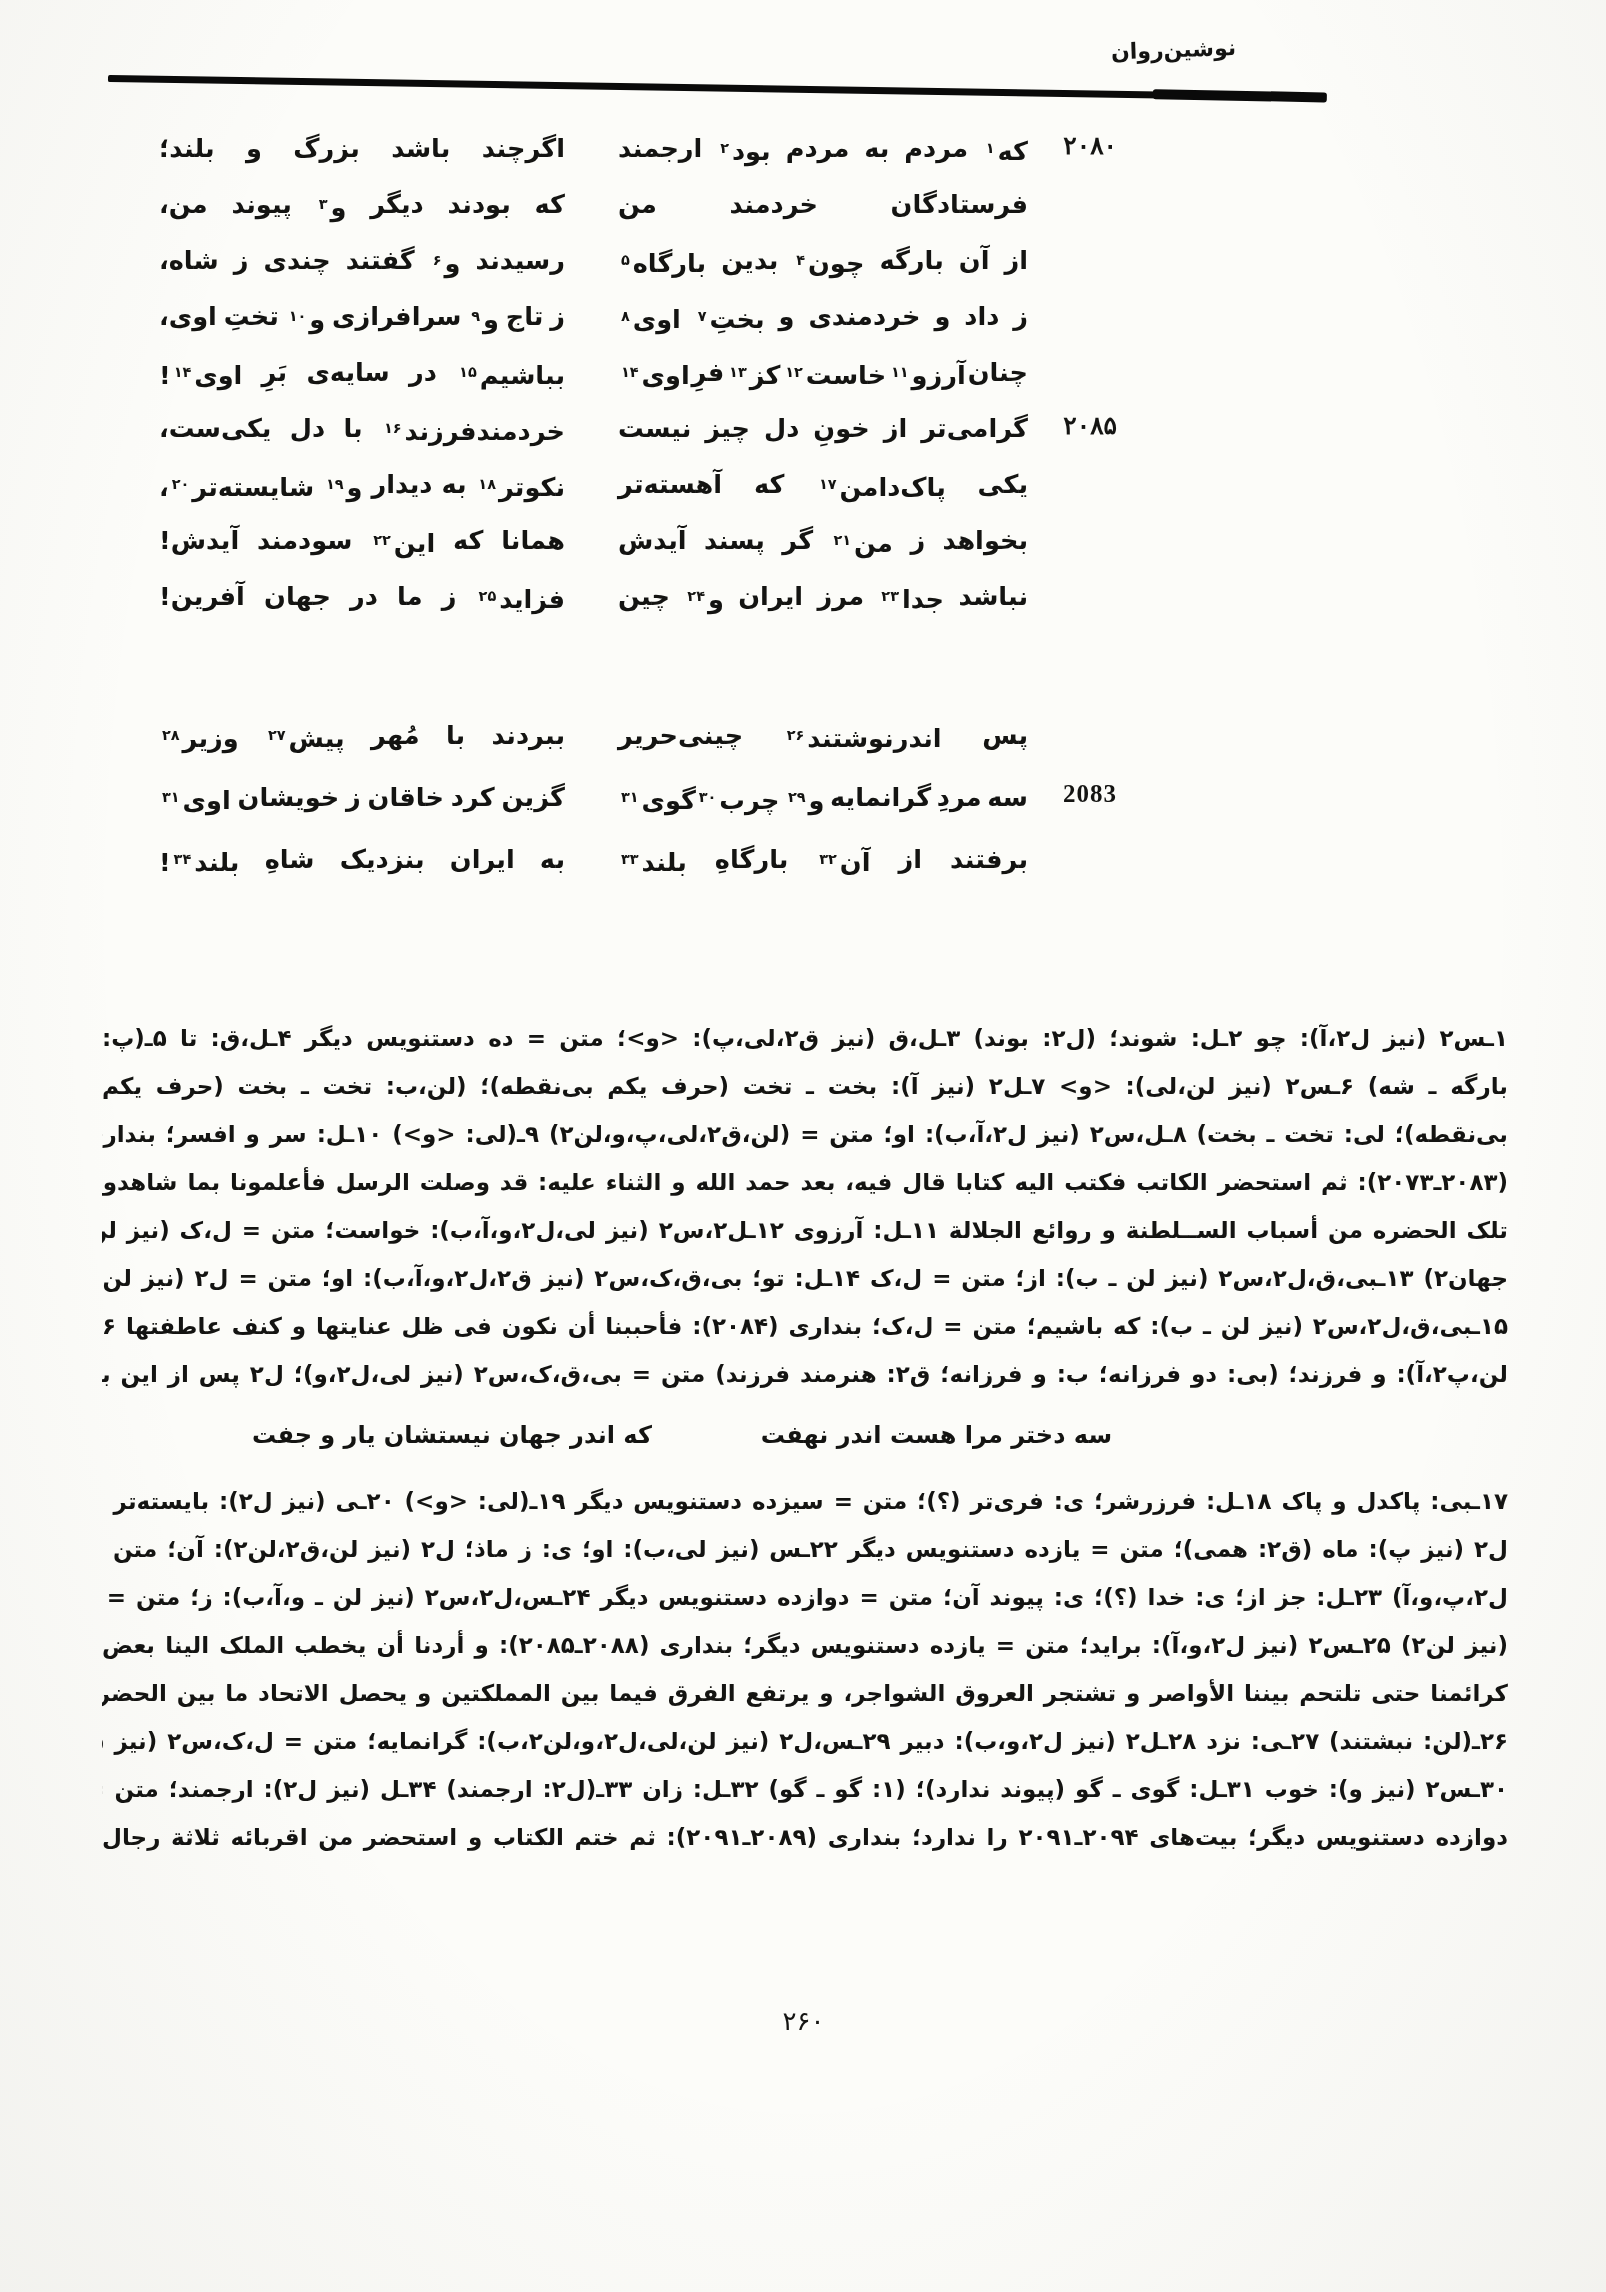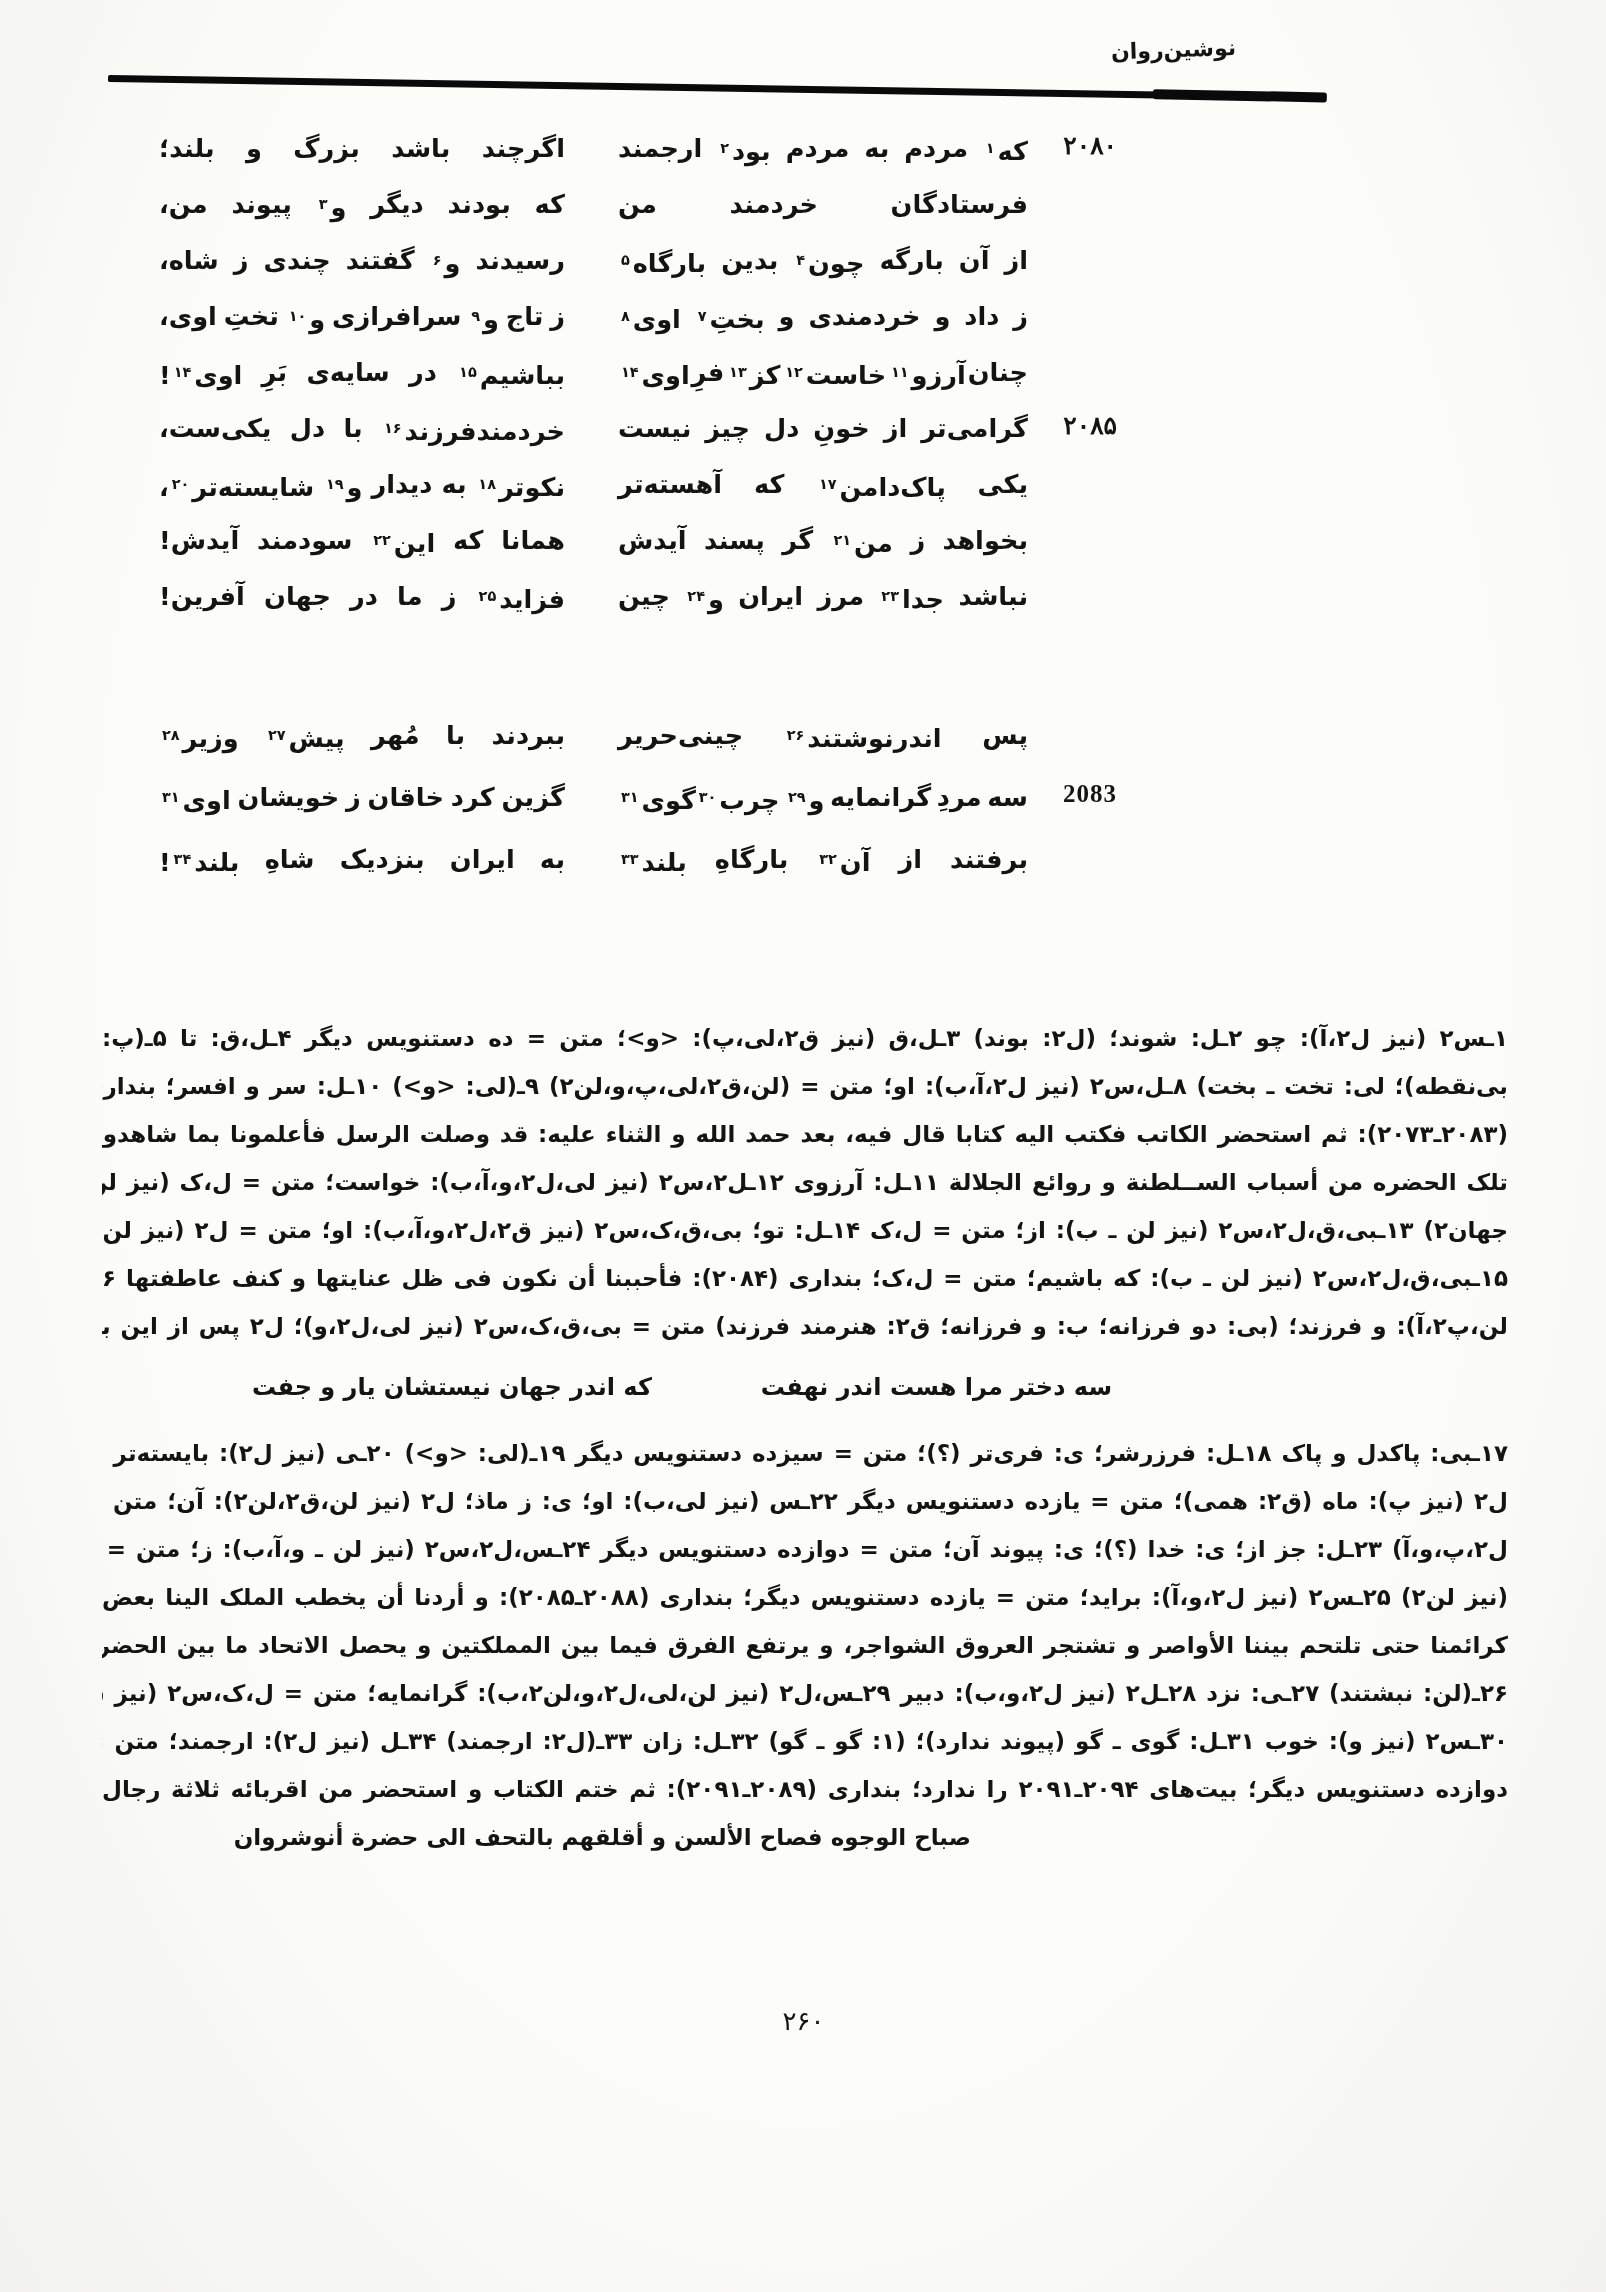--- a/index.html
+++ b/index.html
@@ -303,36 +303,36 @@
           <span class="w">ایران</span>
           <span class="w">بنزدیک</span>
           <span class="w">شاهِ</span>
           <span class="w">بلند<sup>۳۴</sup>!</span>
         </div>
       </div>
     </div>
 
   <div class="apparatus" id="apparatus">
       <div class="app-line">۱ـس۲ (نیز ل۲،آ): چو  ۲ـل: شوند؛ (ل۲: بوند)  ۳ـل،ق (نیز ق۲،لی،پ): &lt;و&gt;؛ متن = ده دستنویس دیگر  ۴ـل،ق: تا  ۵ـ(پ:</div>
+      <div class="app-line">بارگه ـ شه)  ۶ـس۲ (نیز لن،لی): &lt;و&gt;  ۷ـل۲ (نیز آ): بخت ـ تخت (حرف یکم بی‌نقطه)؛ (لن،ب: تخت ـ بخت (حرف یکم</div>
       <div class="app-line">بی‌نقطه)؛ لی: تخت ـ بخت)  ۸ـل،س۲ (نیز ل۲،آ،ب): او؛ متن = (لن،ق۲،لی،پ،و،لن۲)  ۹ـ(لی: &lt;و&gt;)  ۱۰ـل: سر و افسر؛ بنداری</div>
       <div class="app-line">(۲۰۸۳ـ۲۰۷۳): ثم استحضر الکاتب فکتب الیه کتابا قال فیه، بعد حمد الله و الثناء علیه: قد وصلت الرسل فأعلمونا بما شاهدوا فی</div>
       <div class="app-line">تلک الحضره من أسباب الســلطنة و روائع الجلالة  ۱۱ـل: آرزوی  ۱۲ـل۲،س۲ (نیز لی،ل۲،و،آ،ب): خواست؛ متن = ل،ک (نیز لن،ق،</div>
       <div class="app-line">جهان۲)  ۱۳ـبی،ق،ل۲،س۲ (نیز لن ـ ب): از؛ متن = ل،ک  ۱۴ـل: تو؛ بی،ق،ک،س۲ (نیز ق۲،ل۲،و،آ،ب): او؛ متن = ل۲ (نیز لن،لی،پ،لن۲)</div>
       <div class="app-line">۱۵ـبی،ق،ل۲،س۲ (نیز لن ـ ب): که باشیم؛ متن = ل،ک؛ بنداری (۲۰۸۴): فأحببنا أن نکون فی ظل عنایتها و کنف عاطفتها  ۱۶ـل،ل۲ (نیز</div>
       <div class="app-line">لن،پ۲،آ): و فرزند؛ (بی: دو فرزانه؛ ب: و فرزانه؛ ق۲: هنرمند فرزند) متن = بی،ق،ک،س۲ (نیز لی،ل۲،و)؛ ل۲ پس از این بیت افزوده است:</div>
       <div class="fq">
         <span>سه دختر مرا هست اندر نهفت</span>
         <span>که اندر جهان نیستشان یار و جفت</span>
       </div>
       <div class="app-line">۱۷ـبی: پاکدل و پاک  ۱۸ـل: فرزرشر؛ ی: فری‌تر (؟)؛ متن = سیزده دستنویس دیگر  ۱۹ـ(لی: &lt;و&gt;)  ۲۰ـی (نیز ل۲): بایسته‌تر  ۲۱ـق،</div>
       <div class="app-line">ل۲ (نیز پ): ماه (ق۲: همی)؛ متن = یازده دستنویس دیگر  ۲۲ـس (نیز لی،ب): او؛ ی: ز ماذ؛ ل۲ (نیز لن،ق۲،لن۲): آن؛ متن = ل،ک،س۲ (نیز</div>
       <div class="app-line">ل۲،پ،و،آ)  ۲۳ـل: جز از؛ ی: خدا (؟)؛ ی: پیوند آن؛ متن = دوازده دستنویس دیگر  ۲۴ـس،ل۲،س۲ (نیز لن ـ و،آ،ب): ز؛ متن = ل،ق،ک</div>
       <div class="app-line">(نیز لن۲)  ۲۵ـس۲ (نیز ل۲،و،آ): براید؛ متن = یازده دستنویس دیگر؛ بنداری (۲۰۸۸ـ۲۰۸۵): و أردنا أن یخطب الملک الینا بعض</div>
       <div class="app-line">کرائمنا حتی تلتحم بیننا الأواصر و تشتجر العروق الشواجر، و یرتفع الفرق فیما بین المملکتین و یحصل الاتحاد ما بین الحضرتین</div>
       <div class="app-line">۲۶ـ(لن: نبشتند)  ۲۷ـی: نزد  ۲۸ـل۲ (نیز ل۲،و،ب): دبیر  ۲۹ـس،ل۲ (نیز لن،لی،ل۲،و،لن۲،ب): گرانمایه؛ متن = ل،ک،س۲ (نیز ق۲،ب۲)</div>
       <div class="app-line">۳۰ـس۲ (نیز و): خوب  ۳۱ـل: گوی ـ گو (پیوند ندارد)؛ (۱: گو ـ گو)  ۳۲ـل: زان  ۳۳ـ(ل۲: ارجمند)  ۳۴ـل (نیز ل۲): ارجمند؛ متن =</div>
       <div class="app-line">دوازده دستنویس دیگر؛ بیت‌های ۲۰۹۴ـ۲۰۹۱ را ندارد؛ بنداری (۲۰۸۹ـ۲۰۹۱): ثم ختم الکتاب و استحضر من اقربائه ثلاثة رجال</div>
-      <div class="app-final">صباح الوجوه فصاح الألسن و أقلقهم بالتحف الی حضرة أنوشروان</div>
     </div>
 
   <div class="page-number">۲۶۰</div>
 </div>
 
 
 </body></html>

